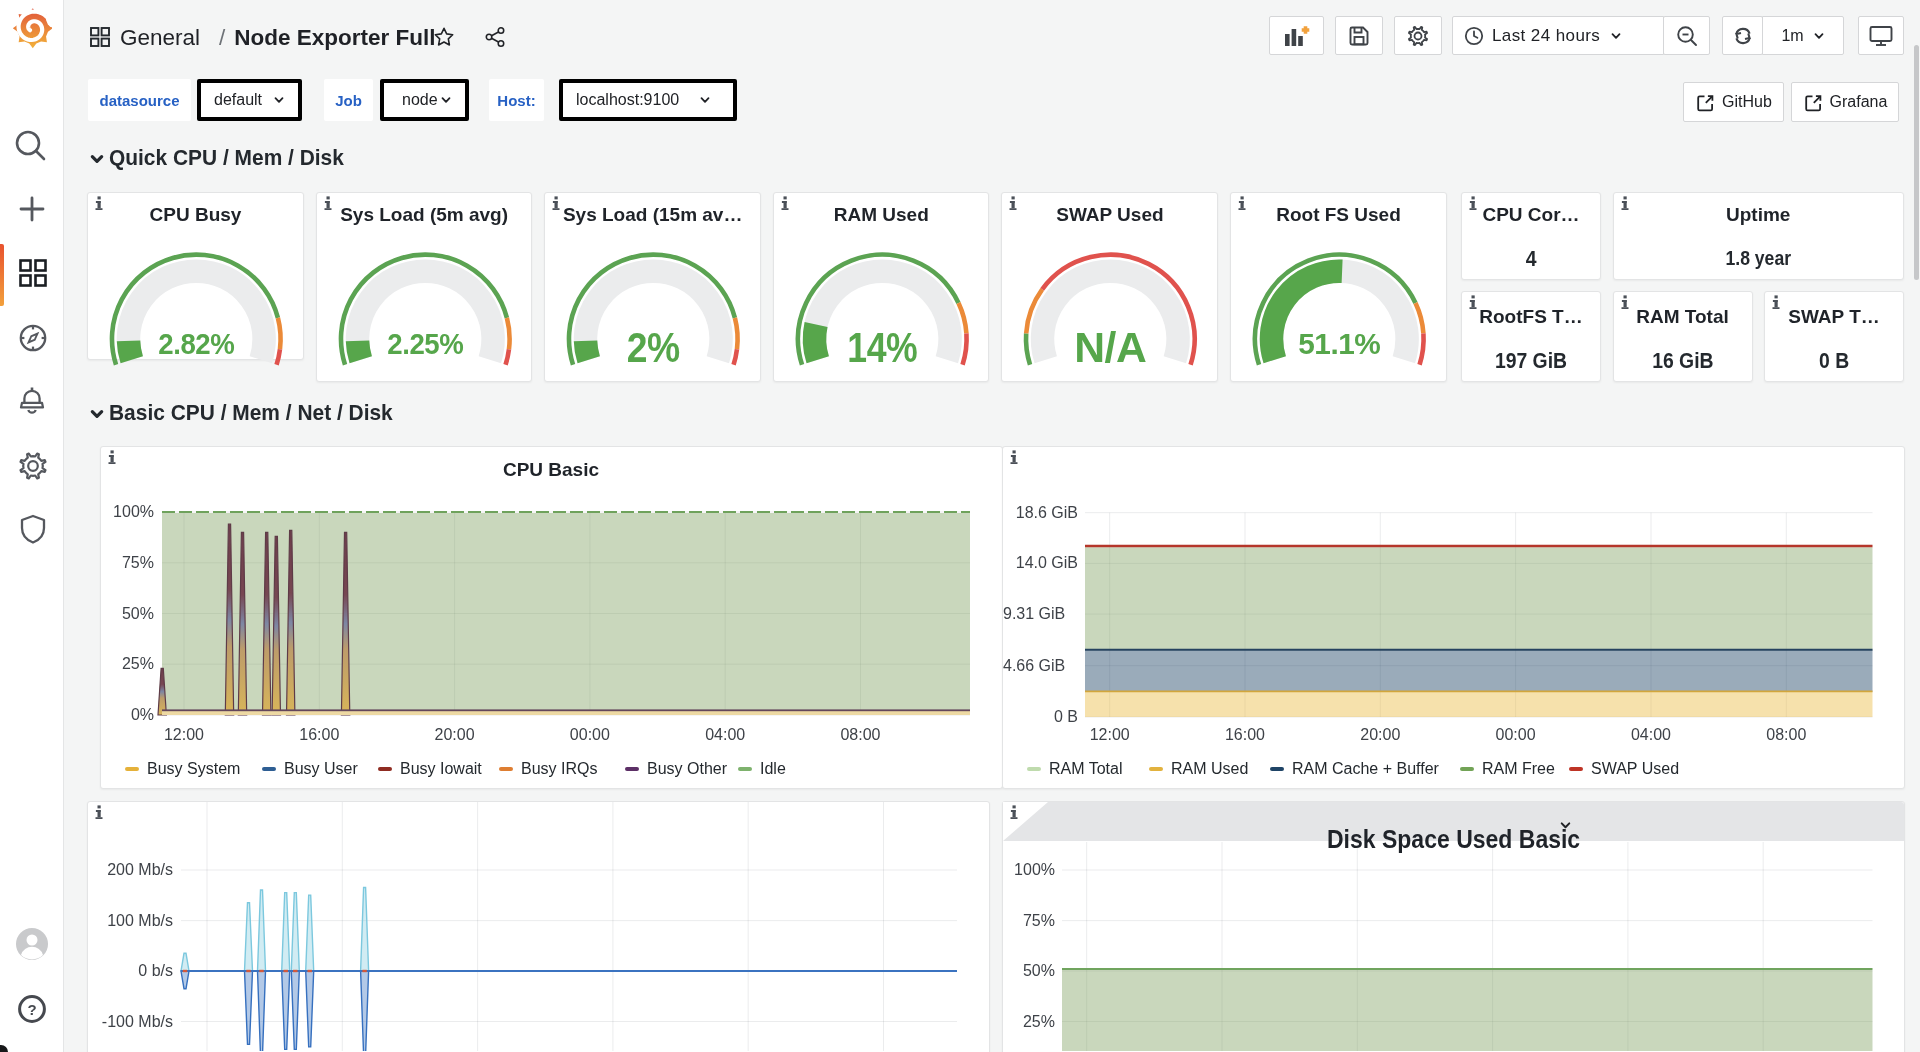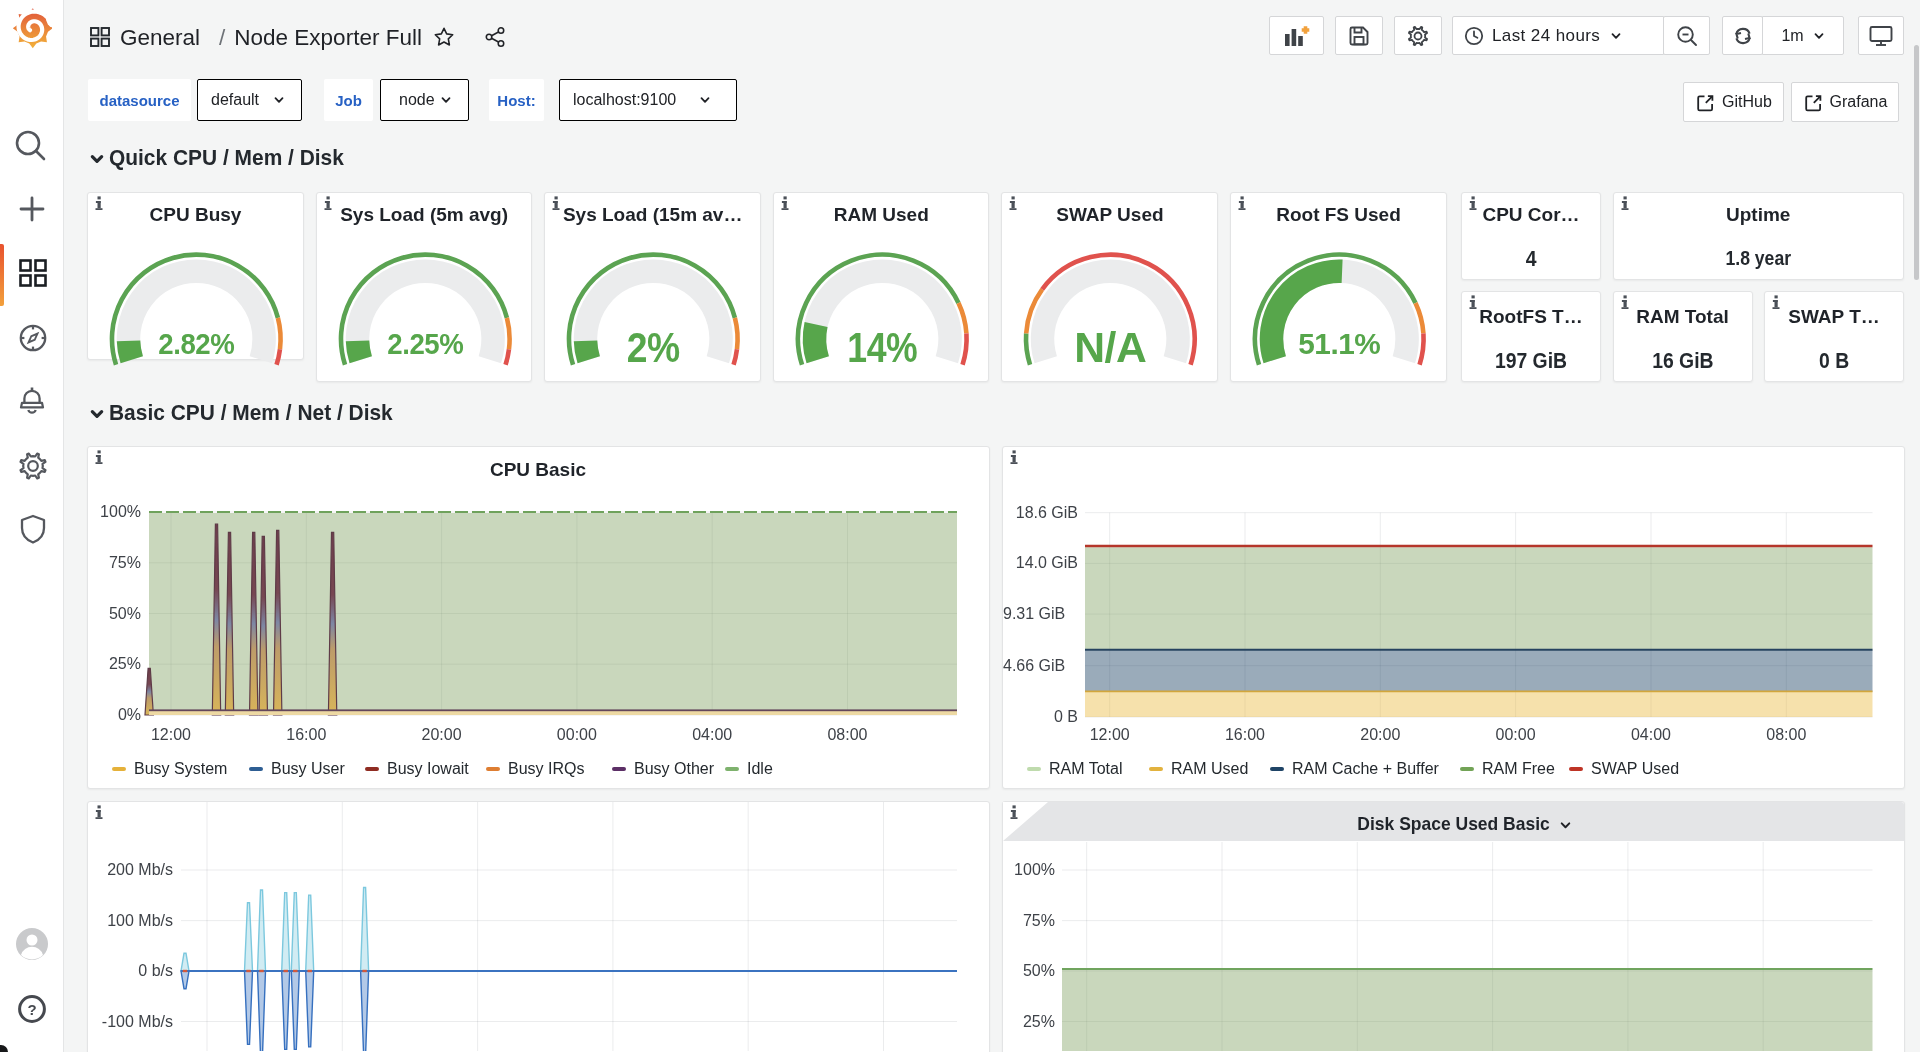--- a/index.html
+++ b/index.html
@@ -1,32 +1,32 @@
 <!DOCTYPE html>
 <html><head><meta charset="utf-8"><style>
 *{margin:0;padding:0;box-sizing:border-box}
 html,body{width:1920px;height:1052px;overflow:hidden;background:#F4F5F5;font-family:"Liberation Sans",sans-serif;position:relative}
 .panel{position:absolute;background:#fff;border:1px solid #E3E4E5;border-radius:3px;box-shadow:0 1px 2px rgba(0,0,0,.05)}
 .nfo{position:absolute;left:7px;top:3px;width:8px;height:14px}
 .ptitle{position:absolute;left:0;text-align:center;font-size:19px;font-weight:700;color:#1F2329;white-space:nowrap;overflow:hidden}
 .sechead{position:absolute;font-size:22.5px;font-weight:700;color:#24292E}
 .blab{position:absolute;background:#fff;border-radius:2px;color:#2761C4;font-weight:700;font-size:15px;display:flex;align-items:center;justify-content:center}
-.dd{position:absolute;background:#fff;border:1px solid #000000;border-radius:2px;color:#202226;font-size:16px;display:flex;align-items:center}
+.dd{position:absolute;background:#fff;border:4px solid #000000;border-radius:2px;color:#202226;font-size:16px;display:flex;align-items:center}
 .tbtn{position:absolute;background:#fff;border:1px solid #D5D6D8;border-radius:2px;display:flex;align-items:center;justify-content:center}
 .axlab{position:absolute;font-size:16px;color:#3E4248;white-space:nowrap}
 .leg{position:absolute;display:flex;align-items:center;font-size:16px;color:#24292E;white-space:nowrap}
 .lic{display:inline-block;width:14px;height:4px;border-radius:2px;margin-right:8px}
 </style></head><body>
 <svg width="20" height="20" viewBox="0 0 20 20" style="position:absolute;left:90px;top:27px">
 <rect x="1" y="1" width="7.4" height="7.4" stroke="#24292E" stroke-width="1.9" fill="none"></rect>
 <rect x="11.6" y="1" width="7.4" height="7.4" stroke="#24292E" stroke-width="1.9" fill="none"></rect>
 <rect x="1" y="11.6" width="7.4" height="7.4" stroke="#24292E" stroke-width="1.9" fill="none"></rect>
 <rect x="11.6" y="11.6" width="7.4" height="7.4" stroke="#24292E" stroke-width="1.9" fill="none"></rect>
   </svg>
-<div style="position:absolute;left:120px;top:25px;font-size:22.5px;color:#1F2126;white-space:nowrap">General<span style="color:#6E7277;margin:0 9px 0 19px">/</span><span style="font-weight:400">Node Exporter Full</span></div>
+<div style="position:absolute;left:120px;top:25px;font-size:22.5px;color:#1F2126;white-space:nowrap">General<span style="color:#6E7277;margin:0 9px 0 19px">/</span><span style="font-weight:700">Node Exporter Full</span></div>
 <svg width="22" height="22" viewBox="0 0 24 24" style="position:absolute;left:433px;top:26px">
 <path d="M12 2.5 L14.9 8.6 L21.5 9.5 L16.7 14.1 L17.9 20.7 L12 17.5 L6.1 20.7 L7.3 14.1 L2.5 9.5 L9.1 8.6 Z" stroke="#202226" stroke-width="1.7" fill="none" stroke-linejoin="round"></path>
   </svg>
 <svg width="22" height="22" viewBox="0 0 24 24" style="position:absolute;left:484px;top:26px">
 <circle cx="18.5" cy="5" r="3" stroke="#202226" stroke-width="1.7" fill="none"></circle>
 <circle cx="5.5" cy="12" r="3" stroke="#202226" stroke-width="1.7" fill="none"></circle>
 <circle cx="18.5" cy="19" r="3" stroke="#202226" stroke-width="1.7" fill="none"></circle>
 <line x1="8.2" y1="10.6" x2="15.8" y2="6.5" stroke="#202226" stroke-width="1.7"></line>
 <line x1="8.2" y1="13.4" x2="15.8" y2="17.5" stroke="#202226" stroke-width="1.7"></line>
   </svg>
@@ -272,21 +272,21 @@
 <div class="panel" style="left:1764px;top:291.3px;width:140px;height:90.7px">
     <span class="nfo"><svg width="8" height="14" viewBox="0 0 8 14">
         <rect x="2.5" y="0.4" width="3.2" height="3" fill="#4B5058"></rect>
         <rect x="0.9" y="5" width="4.8" height="2" fill="#4B5058"></rect>
         <rect x="2.5" y="5" width="3.2" height="7.2" fill="#4B5058"></rect>
         <rect x="0.5" y="12.2" width="7" height="1.8" fill="#4B5058"></rect>
       </svg></span>
     <div class="ptitle" style="top:14px;width:138px;font-size:19px">SWAP T…</div>
     <div class="ptitle" style="top:56px;width:138px;font-size:22px;color:#24292E"><span style="display:inline-block;transform:scaleX(0.88)">0 B</span></div>
   </div>
-<div class="panel" style="left:87px;top:446px;width:902.5px;height:343px">
+<div class="panel" style="left:100px;top:446px;width:902.5px;height:343px">
     <span class="nfo"><svg width="8" height="14" viewBox="0 0 8 14">
         <rect x="2.5" y="0.4" width="3.2" height="3" fill="#4B5058"></rect>
         <rect x="0.9" y="5" width="4.8" height="2" fill="#4B5058"></rect>
         <rect x="2.5" y="5" width="3.2" height="7.2" fill="#4B5058"></rect>
         <rect x="0.5" y="12.2" width="7" height="1.8" fill="#4B5058"></rect>
       </svg></span>
     <div class="ptitle" style="top:11.5px;width:900px">CPU Basic</div>
     <svg width="900.5" height="341" viewBox="0 0 900.5 341" style="position:absolute;left:0;top:0">
       <defs>
         <linearGradient id="spk" x1="0" y1="1" x2="0" y2="0">
@@ -425,21 +425,21 @@
     <div class="axlab" style="left:0;width:85px;text-align:right;top:59px">200 Mb/s</div>
     <div class="axlab" style="left:0;width:85px;text-align:right;top:109.6px">100 Mb/s</div>
     <div class="axlab" style="left:0;width:85px;text-align:right;top:160px">0 b/s</div>
     <div class="axlab" style="left:0;width:85px;text-align:right;top:210.5px">-100 Mb/s</div>
   </div>
 <div class="panel" style="left:1002px;top:801px;width:902.5px;height:343px">
     <div style="position:absolute;left:0;top:0;width:100%;height:39px;background:#E4E5E7;border-radius:3px 3px 0 0"></div>
     <svg width="45" height="40" viewBox="0 0 45 40" style="position:absolute;left:0;top:0">
       <polygon points="0,0 45,0 0,39" fill="#fff"></polygon>
     </svg>
-    <div class="ptitle" style="top:11px;width:100%;font-size:19px"><span style="display:inline-block;transform:scaleX(0.92)">Disk Space Used Basic</span></div>
+    <div class="ptitle" style="top:23px;width:100%;font-size:25px"><span style="display:inline-block;transform:scaleX(0.92)">Disk Space Used Basic</span></div>
     <svg width="13" height="13" viewBox="0 0 12 12" style="position:absolute;left:556px;top:17px">
       <path d="M2.5 4 L6 7.6 L9.5 4" stroke="#202226" stroke-width="1.8" fill="none" stroke-linecap="round" stroke-linejoin="round"></path>
     </svg>
     <svg width="900.5" height="249" viewBox="0 0 900.5 249" style="position:absolute;left:0;top:0px">
       <line x1="59" y1="68" x2="869.5" y2="68" stroke="rgba(60,70,80,0.10)" stroke-width="1"></line>
       <line x1="59" y1="118.6" x2="869.5" y2="118.6" stroke="rgba(60,70,80,0.10)" stroke-width="1"></line>
       <line x1="59" y1="169" x2="869.5" y2="169" stroke="rgba(60,70,80,0.10)" stroke-width="1"></line>
       <line x1="59" y1="219.5" x2="869.5" y2="219.5" stroke="rgba(60,70,80,0.10)" stroke-width="1"></line>
       <line x1="83.7" y1="40" x2="83.7" y2="249" stroke="rgba(60,70,80,0.10)" stroke-width="1"></line>
       <line x1="219" y1="40" x2="219" y2="249" stroke="rgba(60,70,80,0.10)" stroke-width="1"></line>

